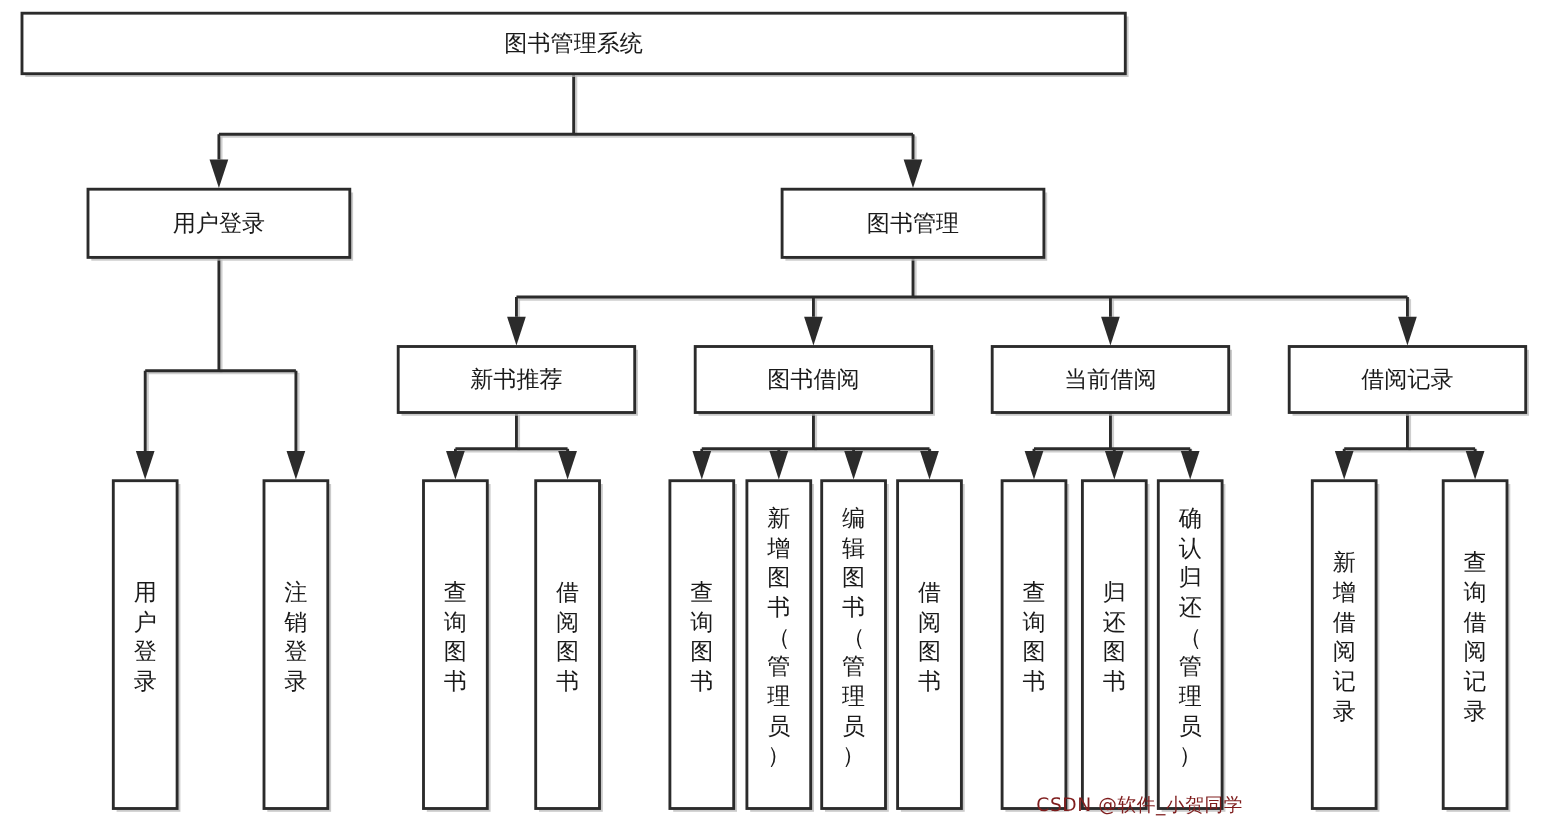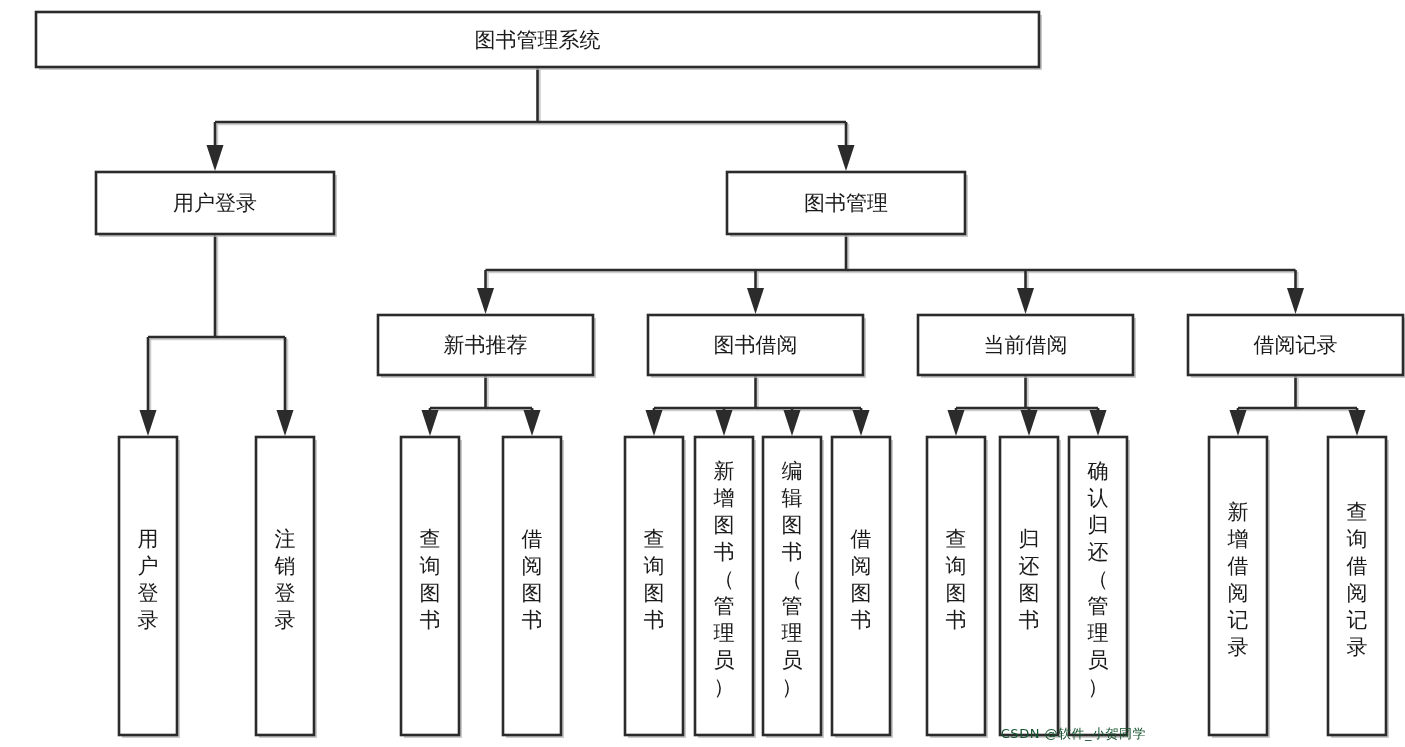--- a/index.html
+++ b/index.html
@@ -14,21 +14,20 @@
     position: relative;
     overflow: hidden;
     font-family: "DejaVu Sans", "Liberation Sans", sans-serif;
   }
   #diagram-root {
     position: absolute;
     left: 0;
     top: 0;
     width: 1138px;
     height: 747px;
-    padding-left: 16px;
   }
   svg.diagram {
     display: block;
     width: 1405px;
     height: 747px;
   }
   .node-rect {
     fill: #ffffff;
     stroke: #2b2b2b;
     stroke-width: 2.6;
@@ -65,22 +64,22 @@
     font-family: "DejaVu Sans", "Liberation Sans", sans-serif;
     font-size: 21px;
     fill: #1a1a1a;
     text-anchor: middle;
   }
   .watermark {
     position: absolute;
     right: 8px;
     bottom: 4px;
     font-family: "DejaVu Sans", "Liberation Sans", sans-serif;
-    font-size: 13px;
-    color: #14532d;
+    font-size: 17px;
+    color: #7f1d1d;
     white-space: nowrap;
     letter-spacing: 0.5px;
     user-select: none;
   }
 </style>
 </head>
 <body>
 
 <div id="diagram-root">
   <svg class="diagram" viewBox="0 0 1405 747" xmlns="http://www.w3.org/2000/svg">

